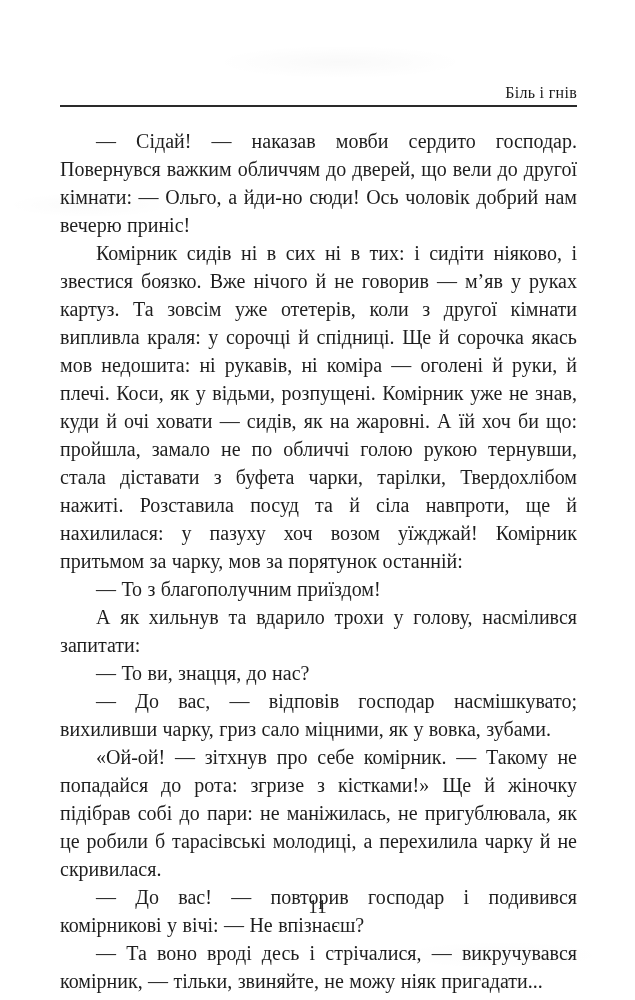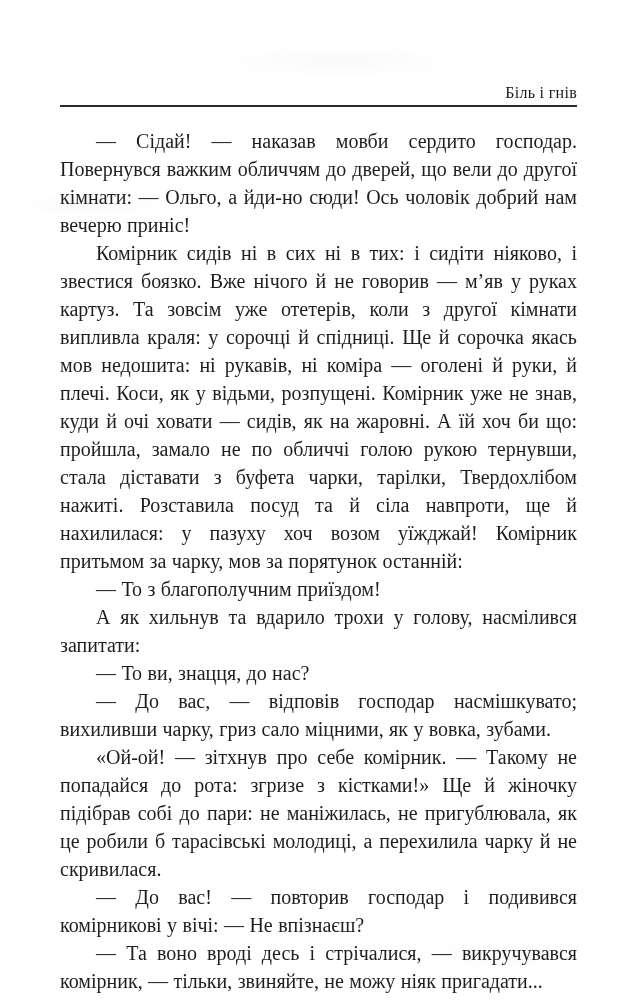--- a/index.html
+++ b/index.html
@@ -79,14 +79,15 @@
     <p>Комірник сидів ні в сих ні в тих: і сидіти ніяково, і звестися боязко. Вже нічого й не говорив — м’яв у руках картуз. Та зовсім уже отетерів, коли з другої кімнати випливла краля: у сорочці й спідниці. Ще й сорочка якась мов недошита: ні рукавів, ні коміра — оголені й руки, й плечі. Коси, як у відьми, розпущені. Комірник уже не знав, куди й очі ховати — сидів, як на жаровні. А їй хоч би що: пройшла, замало не по обличчі голою рукою тернувши, стала діставати з буфета чарки, тарілки, Твердохлібом нажиті. Розставила посуд та й сіла навпроти, ще й нахилилася: у пазуху хоч возом уїжджай! Комірник притьмом за чарку, мов за порятунок останній:</p>
     <p>— То з благополучним приїздом!</p>
     <p>А як хильнув та вдарило трохи у голову, насмілився запитати:</p>
     <p>— То ви, знацця, до нас?</p>
     <p>— До вас, — відповів господар насмішкувато; вихиливши чарку, гриз сало міцними, як у вовка, зубами.</p>
     <p>«Ой-ой! — зітхнув про себе комірник. — Такому не попадайся до рота: згризе з кістками!» Ще й жіночку підібрав собі до пари: не маніжилась, не пригублювала, як це робили б тарасівські молодиці, а перехилила чарку й не скривилася.</p>
     <p>— До вас! — повторив господар і подивився комірникові у вічі: — Не впізнаєш?</p>
     <p>— Та воно вроді десь і стрічалися, — викручувався комірник, — тільки, звиняйте, не можу ніяк пригадати...</p>
   </div>
 
+  <div class="page-number">11</div>
 
 </div>
 
 </body></html>

